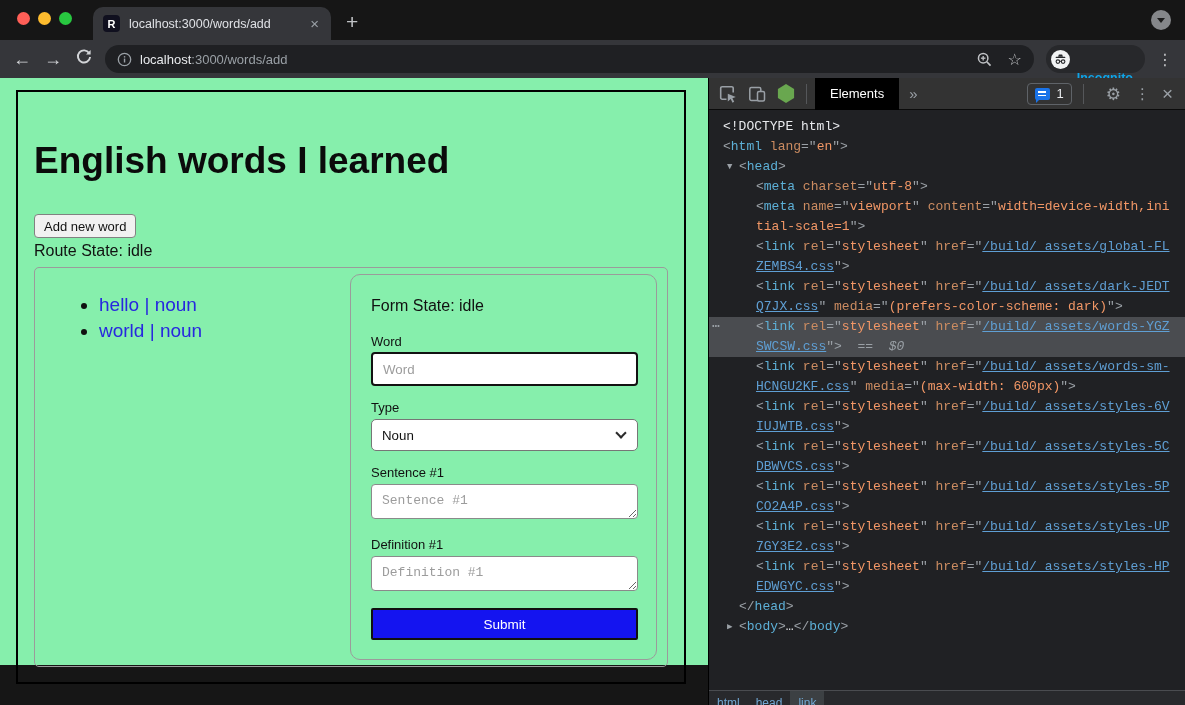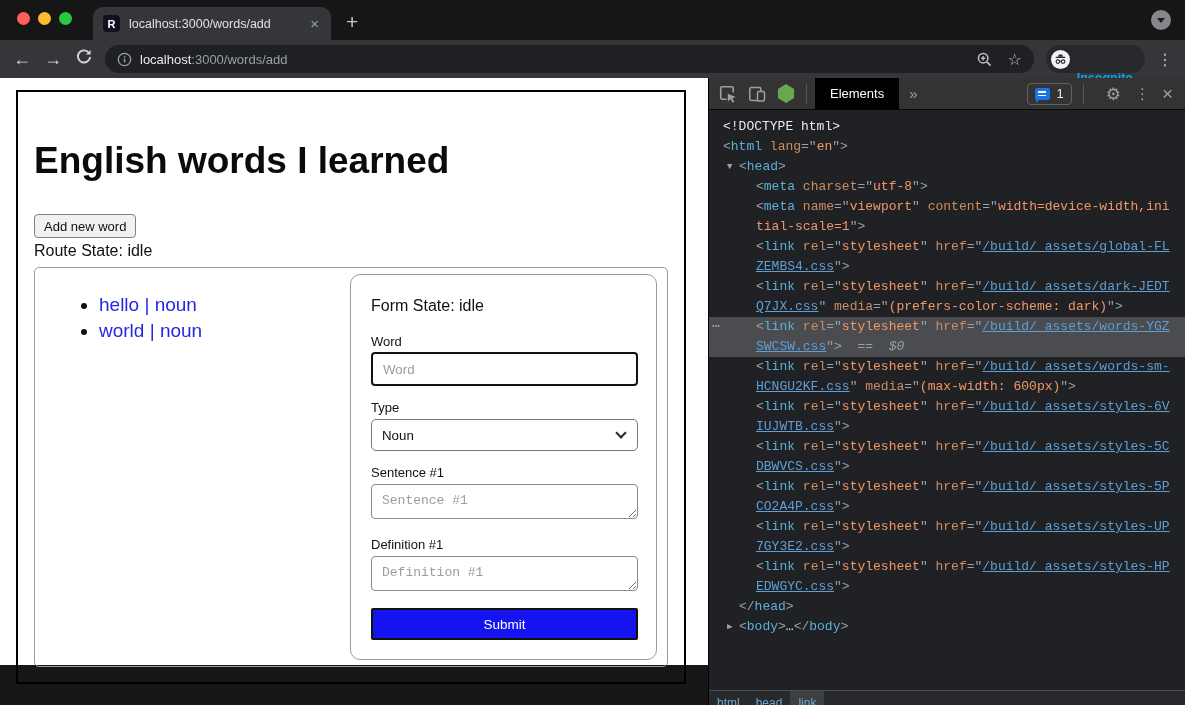--- a/index.html
+++ b/index.html
@@ -35,21 +35,21 @@
   .star { color:#c0c2c5; font-size:16px; }
   .incog { height:28px; margin:0 10px 0 12px; background:#27282b; border-radius:14px;
            display:flex; align-items:center; padding:0 12px 0 5px; }
   .incog-circle { width:19px; height:19px; border-radius:50%; background:#f1f3f4;
                   display:flex; align-items:center; justify-content:center; }
   .incog-label { color:#0ea5e9; font-size:12.5px; font-weight:bold; margin-left:7px;margin-top:37px; }
   .kebab { color:#c0c2c5; font-size:16px; margin:0 12px 0 2px; font-family:"DejaVu Sans",sans-serif; }
 
   
   .content { position:absolute; top:78px; left:0; width:1185px; height:627px; display:flex; }
-  .page { width:708px; height:587px; background:#ffffff; position:relative; }
+  .page { width:708px; height:587px; background:#86efac; position:relative; }
   .devtools { width:477px; height:627px; background:#202124; position:relative; border-left:1px solid #000;padding-left:40px; }
 
   
   .page-box { position:absolute; left:16px; top:12px; width:670px; height:594px; border:2px solid #000; }
   .page-h1 { position:absolute; left:16px; top:48px; font-size:37px; font-weight:bold; color:#0b0b0b; }
   .add-btn { position:absolute; left:16px; top:122px; height:24px; padding:0 9px; font-size:13px;
              font-family:"Liberation Sans",sans-serif; color:#111; background:#f1f1f1;
              border:1px solid #818181; border-radius:4px; }
   .route-state { position:absolute; left:16px; top:150px; font-size:16px; color:#111; }
   .list-form-box { position:absolute; left:16px; top:175px; width:634px; height:400px;

